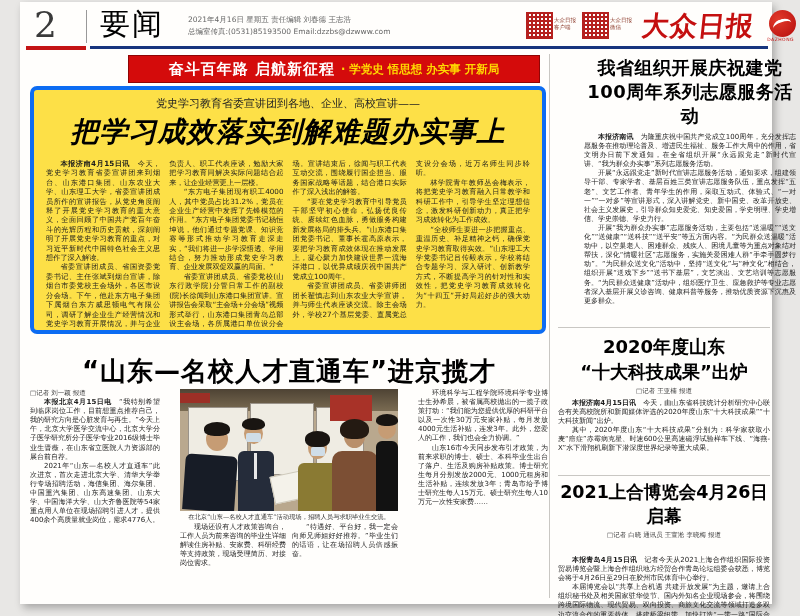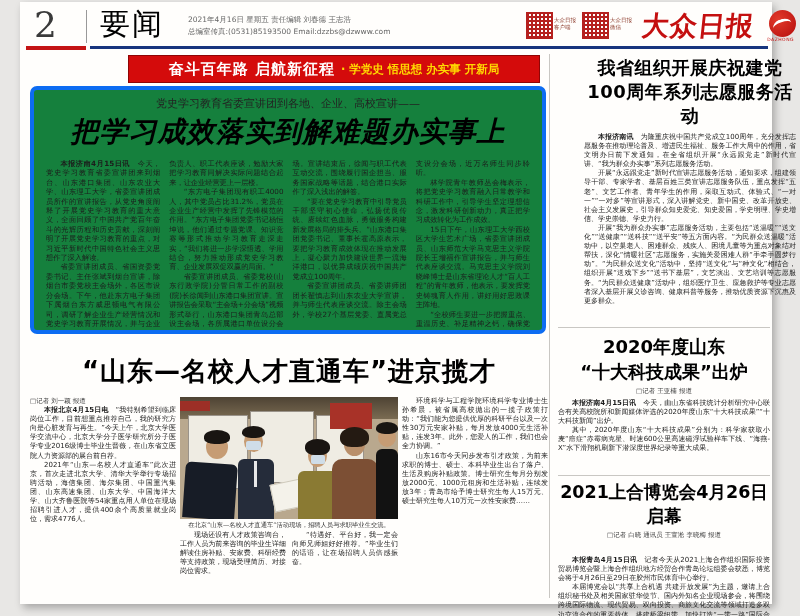--- a/index.html
+++ b/index.html
@@ -35,21 +35,21 @@
   .logo-swoosh{position:absolute;left:4px;top:9px;width:19px;height:10px;border-top:3px solid #fff;
     border-radius:50%;transform:rotate(-18deg);}
   .masthead-sub{position:absolute;right:-26px;top:29px;font-size:4.5px;color:#c40f0f;letter-spacing:.5px;}
   
   .banner{position:absolute;left:108px;top:53px;width:410px;height:26px;background:#d40b0b;
     border:1px solid #8f0505;display:flex;align-items:center;justify-content:center;gap:6px;white-space:nowrap;}
   .banner-main{color:#fff;font-weight:bold;font-size:15px;letter-spacing:1px;}
   .banner-sub{color:#ffd900;font-size:11.5px;font-weight:bold;}
   
   .main-box{position:absolute;left:10px;top:84px;width:516px;height:248px;
-    border:4px solid #0d6cf2;border-radius:7px;background:#15803d;box-sizing:border-box;overflow:hidden;}
+    border:4px solid #0d6cf2;border-radius:7px;background:#fde047;box-sizing:border-box;overflow:hidden;}
   .kicker{margin-top:6px;text-align:center;font-size:11px;color:#222;}
   .main-headline{text-align:center;font-size:28px;font-weight:bold;color:#000;letter-spacing:1px;margin-top:2px;font-style:italic;}
   .main-body{margin:8px 12px 0 12px;height:178px;overflow:hidden;
     column-count:4;column-gap:9px;
     font-size:7.2px;line-height:9.4px;text-align:justify;color:#1c1c1c;}
   .main-body p{margin:0;text-indent:2em;}
   .dateline{font-weight:bold;}
   
   .vsep{position:absolute;left:529px;top:52px;width:1px;height:544px;background:#c9c7c3;}
   .right-col{position:absolute;left:564px;top:54px;width:212px;}
@@ -63,21 +63,21 @@
   .a2{position:absolute;left:538px;top:332px;width:212px;}
   .a2-headline{font-size:18px;line-height:25px;}
   .r-byline{text-align:center;font-size:6.5px;color:#444;margin-top:3px;}
   .a2-body{height:66px;margin-top:3px;}
   .a3{position:absolute;left:538px;top:478px;width:212px;}
   .a3-headline{font-size:17.5px;line-height:24px;}
   .a3-body{height:74px;margin-top:16px;}
   
   .bottom{position:absolute;left:10px;top:352px;width:518px;height:258px;overflow:hidden;}
   .b-headline{text-align:center;font-size:26px;font-weight:bold;color:#000;letter-spacing:1px;}
-  .b-grid{display:flex;gap:4px;margin-top:8px;}
+  .b-grid{display:flex;gap:20px;margin-top:0;}
   .b-col{width:146px;font-size:7px;line-height:9.1px;text-align:justify;color:#1c1c1c;overflow:hidden;height:212px;}
   .b-col p{margin:0;text-indent:2em;}
   .b-reporter{font-size:6.5px;color:#444;text-indent:0 !important;}
   .b-mid{width:218px;}
   .photo{position:relative;width:218px;height:122px;background:#b9a88e;overflow:hidden;}
   .ph-ceiling{position:absolute;left:0;top:0;width:100%;height:22px;
     background:linear-gradient(#4e4334,#7a6b52);}
   .ph-board{position:absolute;background:#efece3;border:1px solid #9a938a;}
   .ph-b1{left:8px;top:18px;width:58px;height:72px;}
   .ph-b2{left:70px;top:14px;width:62px;height:70px;}
@@ -155,21 +155,20 @@
     <div class="kicker">党史学习教育省委宣讲团到各地、企业、高校宣讲——</div>
     <div class="main-headline">把学习成效落实到解难题办实事上</div>
     <div class="main-body">
       <p><span class="dateline">本报济南4月15日讯</span>　<span>今天，党史学习教育省委宣讲团来到烟台、山东港口集团、山东农业大学、山东理工大学，省委宣讲团成员所作的宣讲报告，从党史角度阐释了开展党史学习教育的重大意义，全面回顾了中国共产党百年奋斗的光辉历程和历史贡献，深刻阐明了开展党史学习教育的重点，对习近平新时代中国特色社会主义思想作了深入解读。</span></p>
       <p>省委宣讲团成员、省国资委党委书记、主任张斌到烟台宣讲，除烟台市委党校主会场外，各区市设分会场。下午，他赴东方电子集团下属烟台东方威思顿电气有限公司，调研了解企业生产经营情况和党史学习教育开展情况，并与企业负责人、职工代表座谈，勉励大家把学习教育同解决实际问题结合起来，让企业经营更上一层楼。</p>
       <p>“东方电子集团现有职工4000人，其中党员占比31.2%，党员在企业生产经营中发挥了先锋模范的作用。”东方电子集团党委书记杨恒坤说，他们通过专题党课、知识竞赛等形式推动学习教育走深走实，“我们将进一步学深悟透、学用结合，努力推动形成党史学习教育、企业发展双促双赢的局面。”</p>
       <p>省委宣讲团成员、省委党校(山东行政学院)分管日常工作的副校(院)长徐闻到山东港口集团宣讲。宣讲报告会采取“主会场+分会场”视频形式举行，山东港口集团青岛总部设主会场，各所属港口单位设分会场。宣讲结束后，徐闻与职工代表互动交流，围绕履行国企担当、服务国家战略等话题，结合港口实际作了深入浅出的解答。</p>
       <p>“要在党史学习教育中引导党员干部坚守初心使命，弘扬优良传统、赓续红色血脉，勇做服务构建新发展格局的排头兵。”山东港口集团党委书记、董事长霍高原表示，要把学习教育成效体现在推动发展上，凝心聚力加快建设世界一流海洋港口，以优异成绩庆祝中国共产党成立100周年。</p>
       <p>省委宣讲团成员、省委讲师团团长翟慎志到山东农业大学宣讲，并与师生代表座谈交流。除主会场外，学校27个基层党委、直属党总支设分会场，近万名师生同步聆听。</p>
       <p>林学院青年教师丛会梅表示，将把党史学习教育融入日常教学和科研工作中，引导学生坚定理想信念，激发科研创新动力，真正把学习成效转化为工作成效。</p>
-      <p>15日下午，山东理工大学西校区大学生艺术广场，省委宣讲团成员、山东师范大学马克思主义学院院长王增福作宣讲报告，并与师生代表座谈交流。马克思主义学院刘晓峰博士是山东省理论人才“百人工程”的青年教师，他表示，要发挥党史铸魂育人作用，讲好用好思政课主阵地。</p>
       <p>“全校师生要进一步把握重点、重温历史、补足精神之钙，确保党史学习教育取得实效。”山东理工大学党委书记吕传毅表示，学校将结合专题学习、深入研讨、创新教学方式，不断提高学习的针对性和实效性，把党史学习教育成效转化为“十四五”开好局起好步的强大动力。</p>
 
     </div>
   </div>
 
   <div class="vsep"></div>
 
   <div class="right-col">
     <div class="r-headline a1-headline">
       <div>我省组织开展庆祝建党</div>

